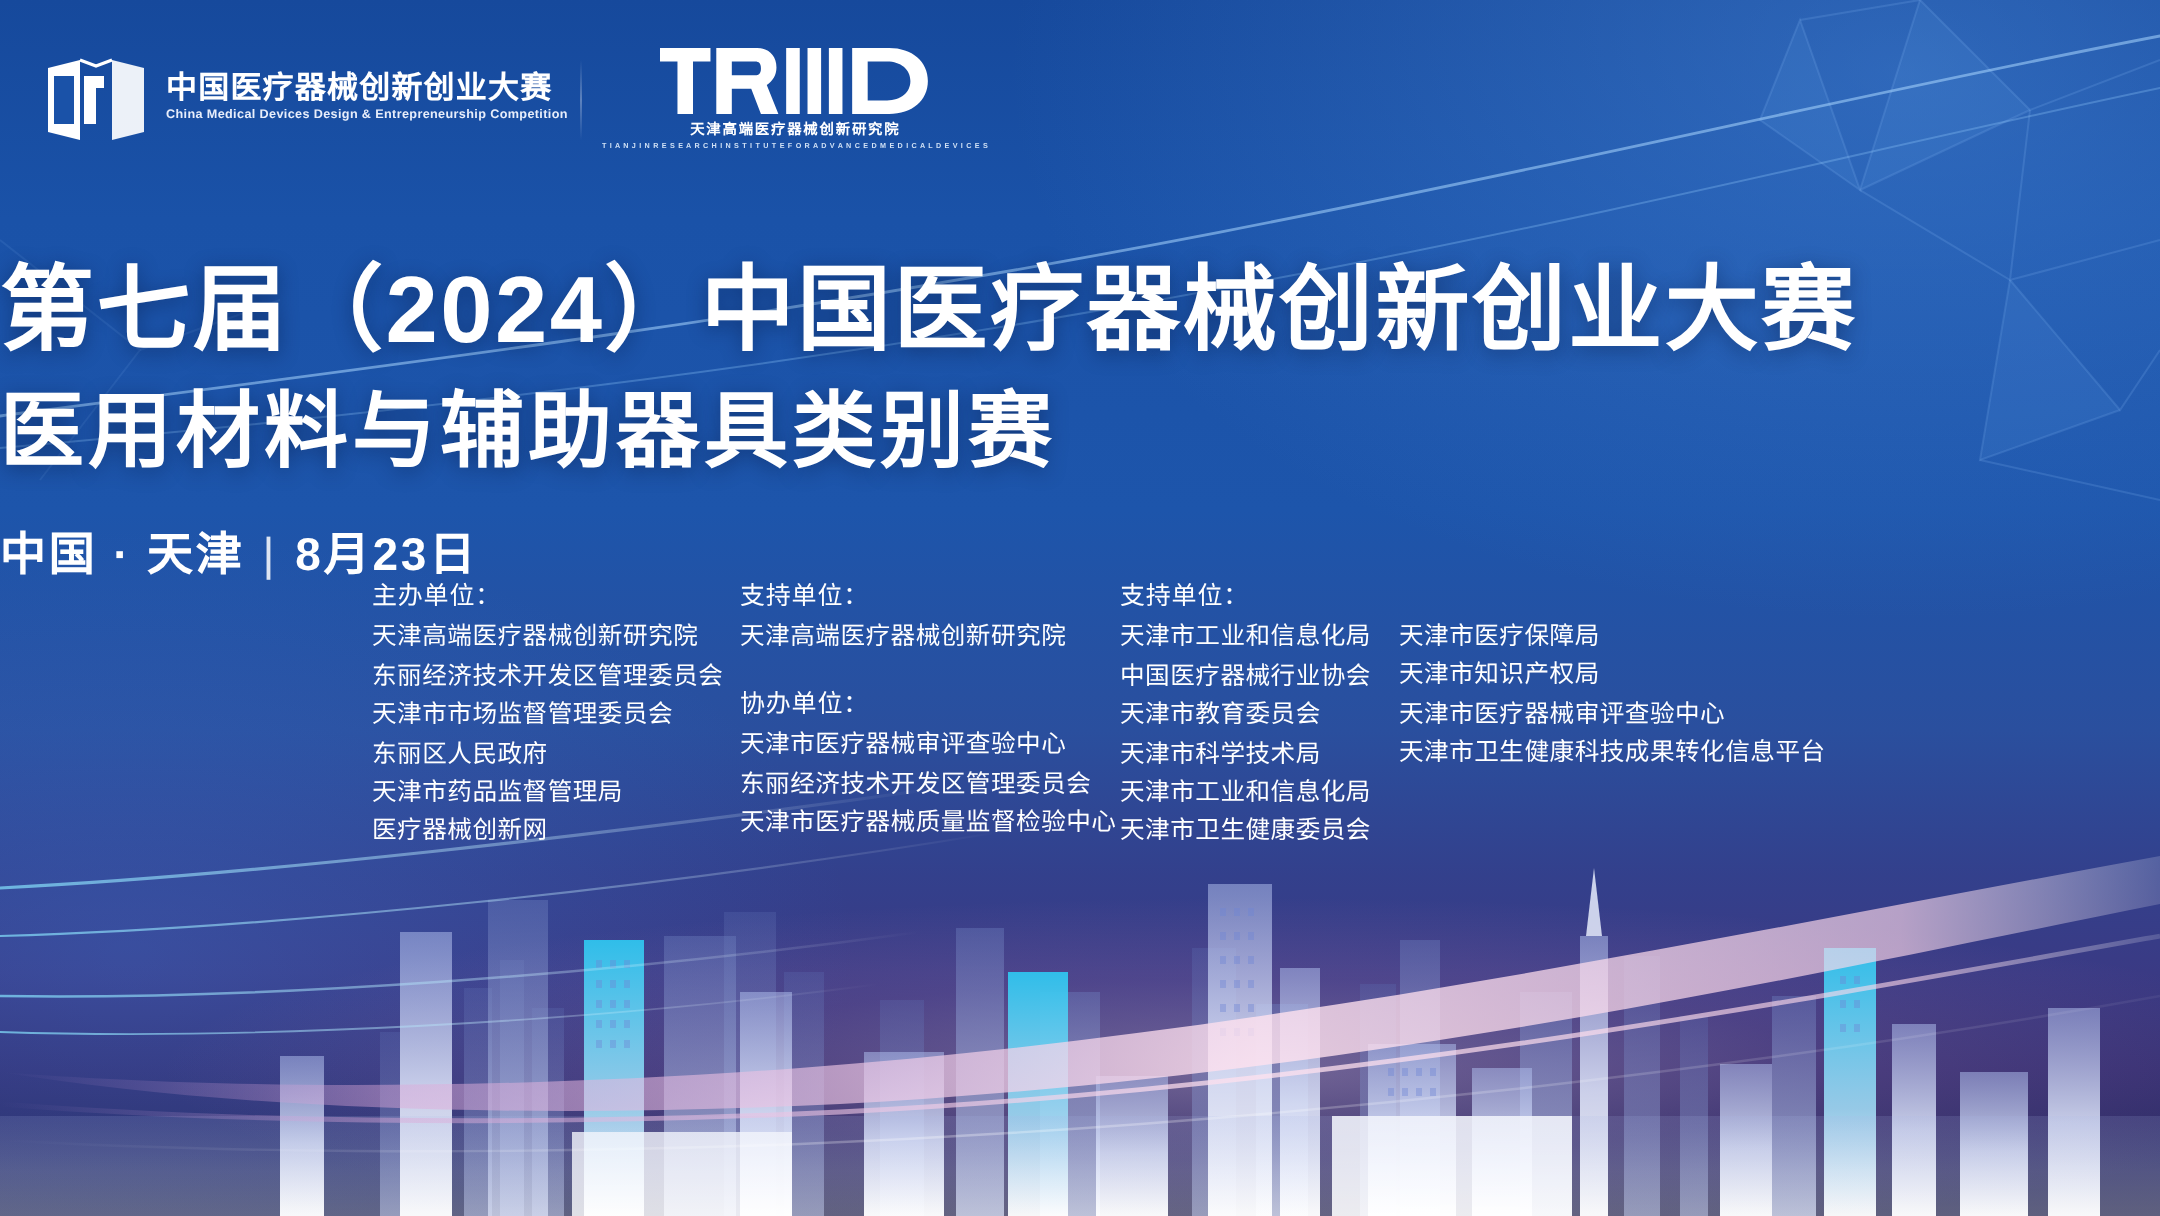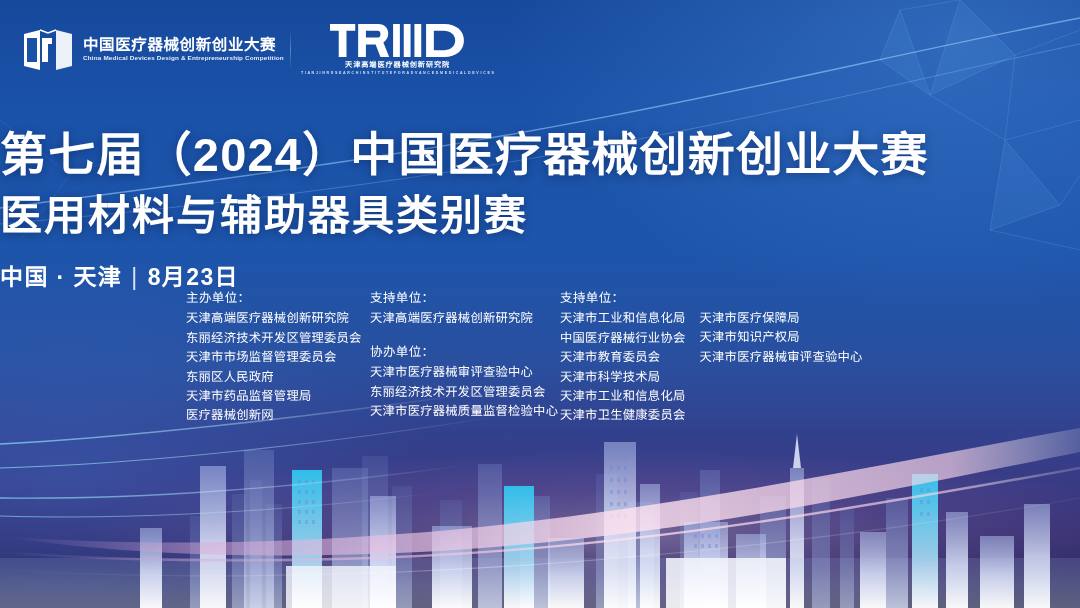--- a/index.html
+++ b/index.html
@@ -482,17 +482,18 @@
         <div class="org-item">天津市教育委员会</div>
         <div class="org-item">天津市科学技术局</div>
         <div class="org-item">天津市工业和信息化局</div>
         <div class="org-item">天津市卫生健康委员会</div>
       </div>
       <div class="org-sub">
         <div class="org-spacer-head"></div>
         <div class="org-item">天津市医疗保障局</div>
         <div class="org-item">天津市知识产权局</div>
         <div class="org-item">天津市医疗器械审评查验中心</div>
+        <div class="org-item">天津市卫生健康科技成果转化信息平台</div>
       </div>
     </div>
   </div>
 
 </div>
 
 </body></html>

